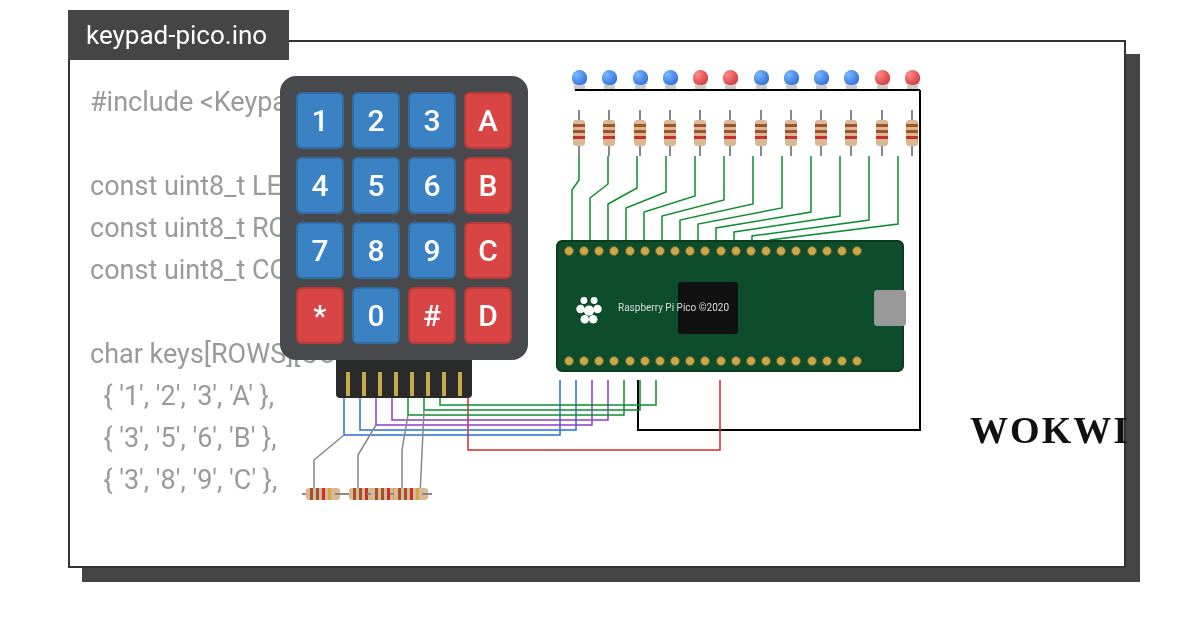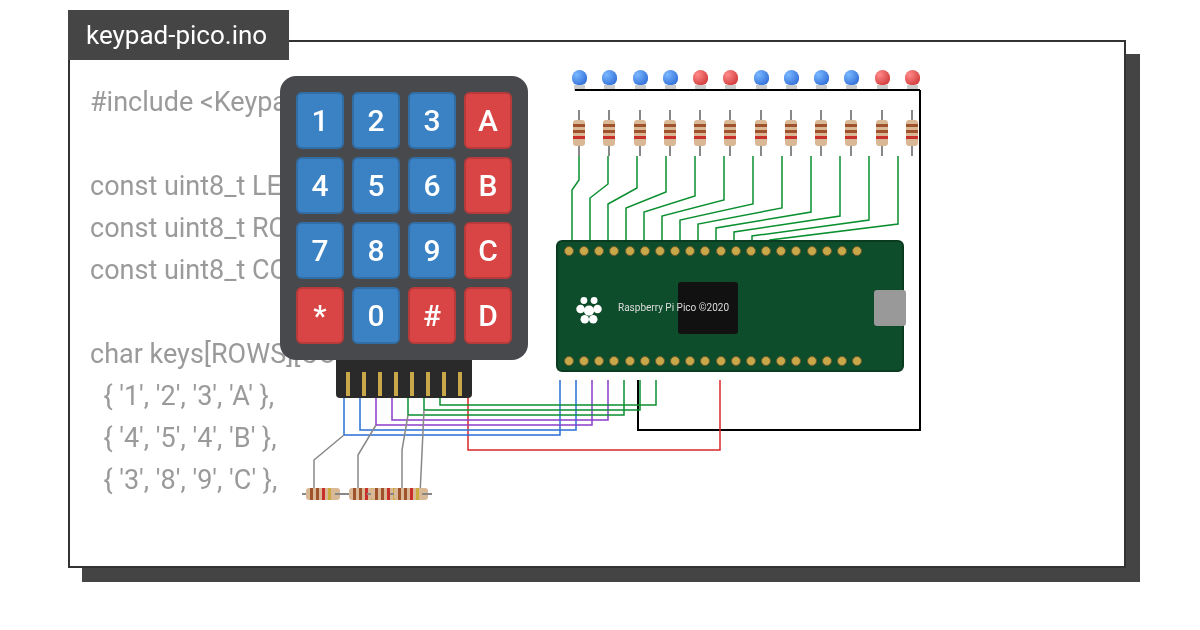--- a/index.html
+++ b/index.html
@@ -79,21 +79,21 @@
 
   <div class="code-area">
     <div class="code-line">#include &lt;Keypad.h</div>
     <div class="spacer"></div>
     <div class="code-line">const uint8_t LEDS =</div>
     <div class="code-line">const uint8_t ROWS</div>
     <div class="code-line">const uint8_t COLS</div>
     <div class="spacer"></div>
     <div class="code-line">char keys[ROWS][COLS] =</div>
     <div class="code-line">  { '1', '2', '3', 'A' },</div>
-    <div class="code-line">  { '4', '5', '4', 'B' },</div>
+    <div class="code-line">  { '3', '5', '6', 'B' },</div>
     <div class="code-line">  { '3', '8', '9', 'C' },</div>
   </div>
 
   <svg class="wires" viewBox="0 0 1200 630">
 
     <g stroke="#0a8f2f" stroke-width="1.5" fill="none">
       <path d="M579 156 L579 180 L572 190 L572 246"></path>
       <path d="M608 156 L608 184 L590 198 L590 246"></path>
       <path d="M637 156 L637 188 L608 204 L608 246"></path>
       <path d="M666 156 L666 192 L626 208 L626 246"></path>
@@ -286,13 +286,14 @@
         <div class="res-h-body"></div>
       </div>
     <div class="res-h" style="margin-left:-20px">
         <div class="res-h-body"></div>
       </div>
     <div class="res-h" style="margin-left:-20px">
         <div class="res-h-body"></div>
       </div>
   </div>
 
+  <div class="brand">WOKWI</div>
 </div>
 
 </body></html>

